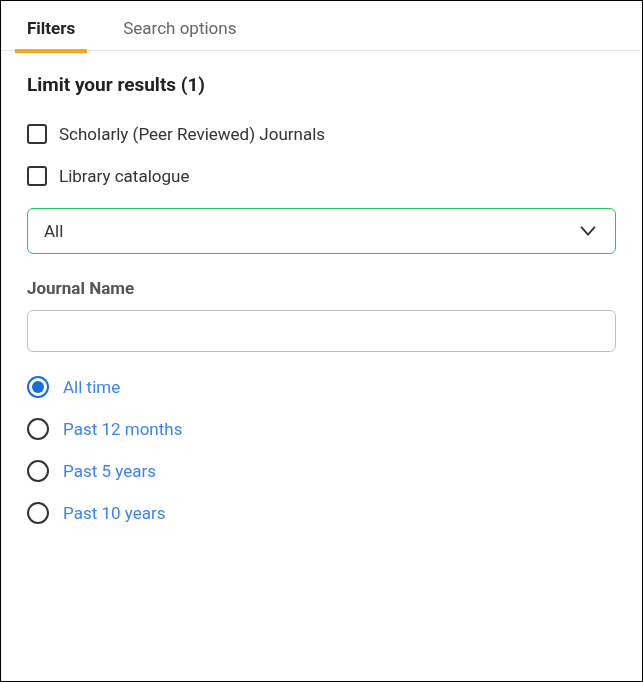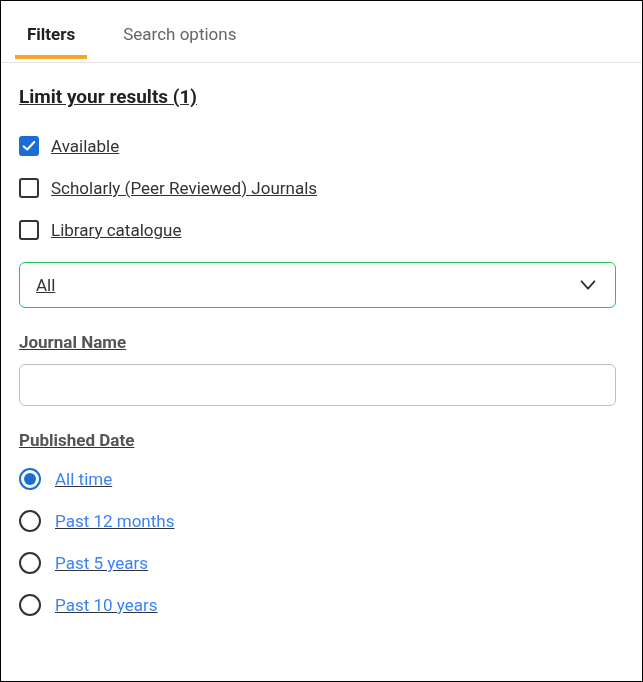--- a/index.html
+++ b/index.html
@@ -16,21 +16,21 @@
     border: 1px solid #000;
     background: #fff;
     overflow: hidden;
   }
   .tabs {
     display: flex;
     align-items: center;
     padding: 0 16px;
     border-bottom: 1px solid #e5e5e5;
     gap: 28px;
-    height: 62px;
+    height: 50px;
   }
   .tab {
     font-size: 17px;
     color: #666;
     padding: 18px 10px 14px 10px;
     cursor: pointer;
     position: relative;
   }
   .tab.active {
     color: #222;
@@ -39,22 +39,21 @@
   .tab.active::after {
     content: "";
     position: absolute;
     left: -2px;
     right: -2px;
     bottom: -1px;
     height: 4px;
     background: #f5a623;
   }
   .content {
-    padding: 22px 26px 0 18px;
-    text-decoration: underline;
+    padding: 22px 26px 0 26px;
   }
   .section-title {
     font-size: 19px;
     font-weight: 700;
     color: #222;
     margin-bottom: 28px;
   }
   .check-row {
     display: flex;
     align-items: center;
@@ -176,28 +175,20 @@
 
   <div class="tabs">
     <div class="tab active">Filters</div>
     <div class="tab">Search options</div>
   </div>
 
   <div class="content">
 
     <div class="section-title">Limit your results (1)</div>
 
-    <div class="check-row">
-      <div class="checkbox checked">
-        <svg viewBox="0 0 16 16">
-            <path d="M2 8.5 L6 12 L14 3.5" stroke="#fff" stroke-width="2.4" fill="none" stroke-linecap="round" stroke-linejoin="round"></path>
-          </svg>
-      </div>
-      <span class="check-label">Available</span>
-    </div>
 
     <div class="check-row">
       <div class="checkbox">
         
       </div>
       <span class="check-label">Scholarly (Peer Reviewed) Journals</span>
     </div>
 
     <div class="check-row">
       <div class="checkbox">
@@ -214,21 +205,20 @@
         </svg>
       </div>
     </div>
 
     <div class="field-group">
       <div class="field-label">Journal Name</div>
       <input type="text" class="text-input" value="" style="">
     </div>
 
     <div class="field-group radio-group">
-      <div class="field-label">Published Date</div>
 
       <div class="radio-row">
         <div class="radio selected">
             <div class="dot"></div>
           </div>
         <span class="radio-label">All time</span>
       </div>
 
       <div class="radio-row">
         <div class="radio"></div>

